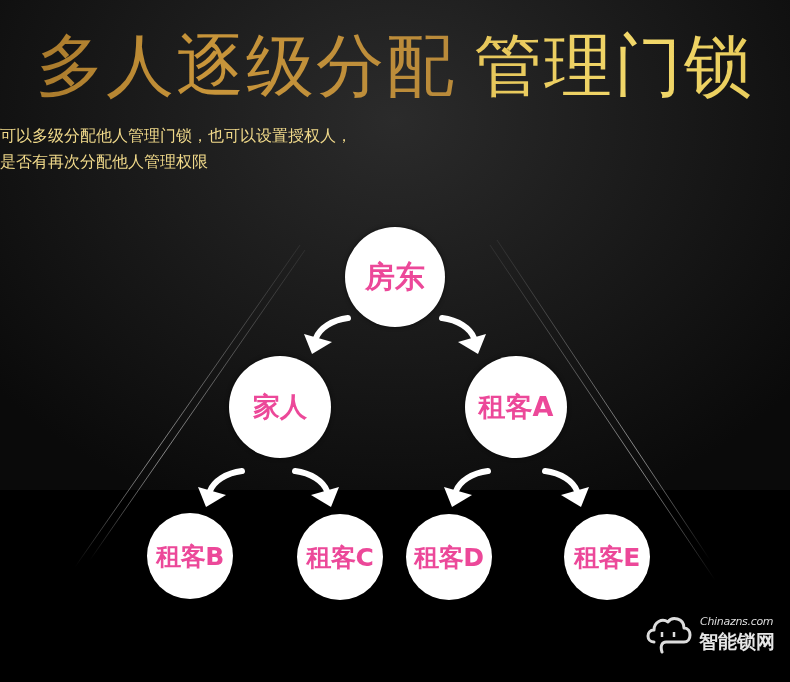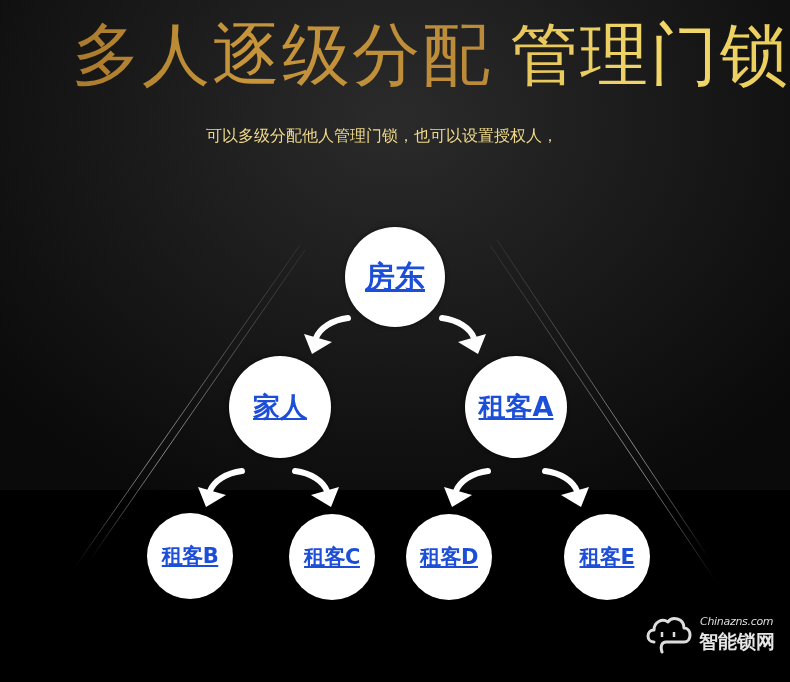--- a/index.html
+++ b/index.html
@@ -12,47 +12,46 @@
       position: absolute; left: 0; top: 0; width: 790px; height: 682px;
       background:
         radial-gradient(ellipse 520px 420px at 395px 120px, #2b2b2b 0%, #1c1c1c 45%, #0a0a0a 100%);
     }
     .bg-bottom {
       position: absolute; left: 0; top: 490px; width: 790px; height: 192px;
       background: #000;
     }
     .pyr-svg { position: absolute; left: 0; top: 0; }
     .title {
-      position: absolute; left: 0; top: 13px; width: 790px; text-align: right;
+      position: absolute; left: 0; top: 24px; width: 790px; text-align: center;
       font-size: 68px; line-height: 84px; letter-spacing: 2px; white-space: nowrap;
       font-weight: normal;
     }
     .title .t1 {
       background: linear-gradient(90deg, #a97a2c 0%, #c8953a 40%, #b98a3a 100%);
       -webkit-background-clip: text; background-clip: text; color: transparent;
     }
     .title .t2 {
       background: linear-gradient(90deg, #e6c65a 0%, #f2d86a 60%, #e9cd5c 100%);
       -webkit-background-clip: text; background-clip: text; color: transparent;
       margin-left: 18px;
     }
     .subtitle {
-      position: absolute; left: 0; top: 123px; width: 764px; text-align: center;
+      position: absolute; left: 0; top: 123px; width: 764px; text-align: left;
       color: #f0d98a; font-size: 16px; line-height: 26px;
     }
     .node {
       position: absolute; border-radius: 50%; background: #fff;
       display: flex; align-items: center; justify-content: center;
-      color: #1d4ed8; font-weight: bold; white-space: nowrap;
+      color: #ec4899; font-weight: bold; white-space: nowrap;
       box-shadow: 0 0 4px rgba(0,0,0,0.6);
-      text-decoration: underline;
     }
     .node.lg { width: 100px; height: 100px; font-size: 30px; }
     .node.md { width: 102px; height: 102px; font-size: 27px; }
-    .node.sm { width: 86px; height: 86px; font-size: 21px; letter-spacing: -0.5px; text-align: center; }
+    .node.sm { width: 86px; height: 86px; font-size: 25px; letter-spacing: -0.5px; text-align: center; }
     .arrow { position: absolute; }
     .logo {
       position: absolute; left: 640px; top: 612px; width: 140px; height: 50px;
     }
     .logo .en {
       position: absolute; left: 60px; top: 3px; color: #ddd; font-size: 11px;
       font-style: italic; letter-spacing: -0.3px;
     }
     .logo .cn {
       position: absolute; left: 59px; top: 17px; color: #e6e6e6; font-size: 19px;
@@ -97,20 +96,21 @@
     <line x1="120" y1="634" x2="680" y2="634" stroke="url(#gb)" stroke-width="1.5"></line>
   </g>
 </svg>
 
 <div class="title">
   <span class="t1">多人逐级分配</span><span class="t2">管理门锁</span>
 </div>
 
 <div class="subtitle">
   <div>可以多级分配他人管理门锁，也可以设置授权人，</div>
+  <div>是否有再次分配他人管理权限</div>
 </div>
 
 <svg class="arrow" style="left:0;top:0;" width="790" height="682">
   <defs>
     <g id="arrL">
       <path d="M40,0 C22,2 10,10 6,20" fill="none" stroke="#fff" stroke-width="5" stroke-linecap="round"></path>
       <polygon points="-4,14 18,26 0,36" fill="#fff"></polygon>
     </g>
   </defs>
 
@@ -152,21 +152,21 @@
 <div class="node md" style="left:229px;top:356px;">
   <span>家人</span>
 </div>
 <div class="node md" style="left:465px;top:356px;">
   <span>租客A</span>
 </div>
 
 <div class="node sm" style="left:147px;top:513px;">
   <span>租客B</span>
 </div>
-<div class="node sm" style="left:289px;top:514px;">
+<div class="node sm" style="left:297px;top:514px;">
   <span>租客C</span>
 </div>
 <div class="node sm" style="left:406px;top:514px;">
   <span>租客D</span>
 </div>
 <div class="node sm" style="left:564px;top:514px;">
   <span>租客E</span>
 </div>
 
 <div class="logo">

